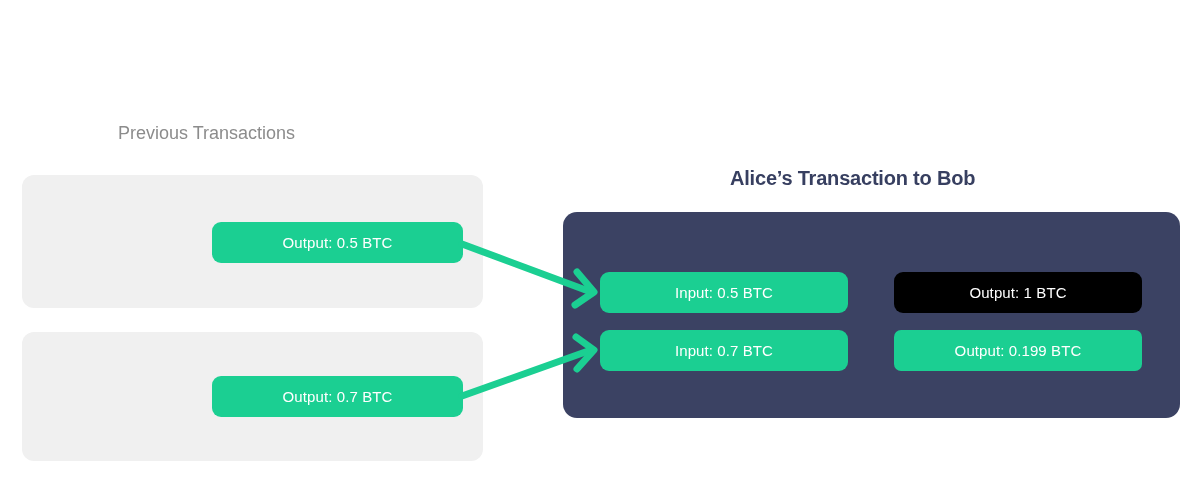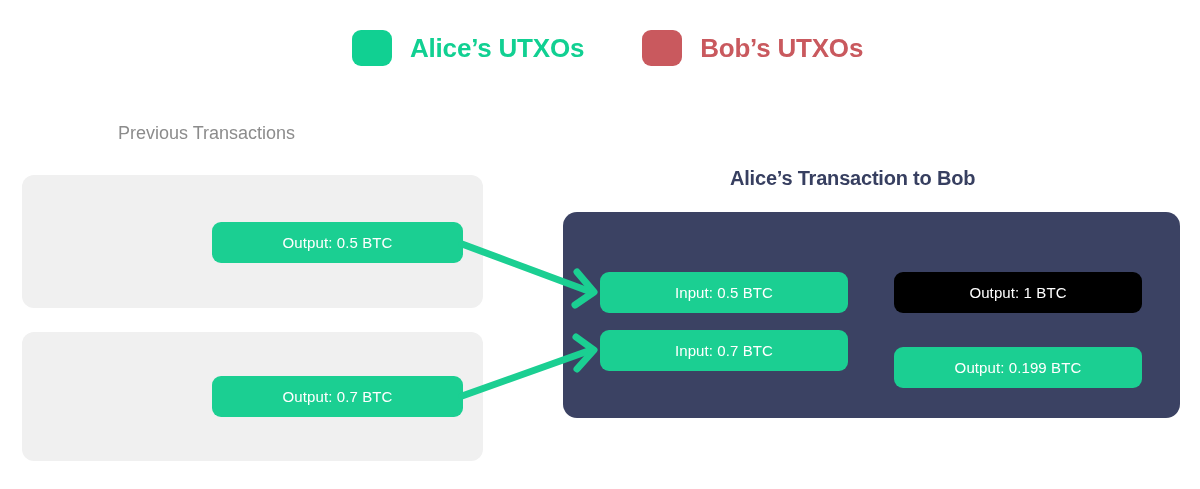--- a/index.html
+++ b/index.html
@@ -110,47 +110,37 @@
     left: 563px;
     top: 212px;
     width: 617px;
     height: 206px;
     background: #3b4263;
     border-radius: 14px;
   }
   .pill.tx-in-1  { left: 600px; top: 272px; width: 248px; height: 41px; }
   .pill.tx-in-2  { left: 600px; top: 330px; width: 248px; height: 41px; }
   .pill.tx-out-1 { left: 894px; top: 272px; width: 248px; height: 41px; }
-  .pill.tx-out-2 { left: 894px; top: 347px; width: 248px; height: 41px; }
+  .pill.tx-out-2 { left: 894px; top: 330px; width: 248px; height: 41px; border-radius: 7px; }
 
   
   .arrows {
     position: absolute;
     left: 0;
     top: 0;
     width: 1200px;
     height: 489px;
     pointer-events: none;
   }
 </style>
 </head>
 <body>
 
 <div id="stage">
 
-  <div class="legend">
-    <div class="legend-item">
-      <span class="legend-swatch alice"></span>
-      <span class="legend-label alice">Alice’s UTXOs</span>
-    </div>
-    <div class="legend-item">
-      <span class="legend-swatch bob"></span>
-      <span class="legend-label bob">Bob’s UTXOs</span>
-    </div>
-  </div>
 
   <div class="prev-heading">Previous Transactions</div>
 
   <div class="prev-card card-1"></div>
   <div class="prev-card card-2"></div>
 
   <div class="pill green prev-out-1">Output: 0.5 BTC</div>
   <div class="pill green prev-out-2">Output: 0.7 BTC</div>
 
   <div class="tx-heading">Alice’s Transaction to Bob</div>

